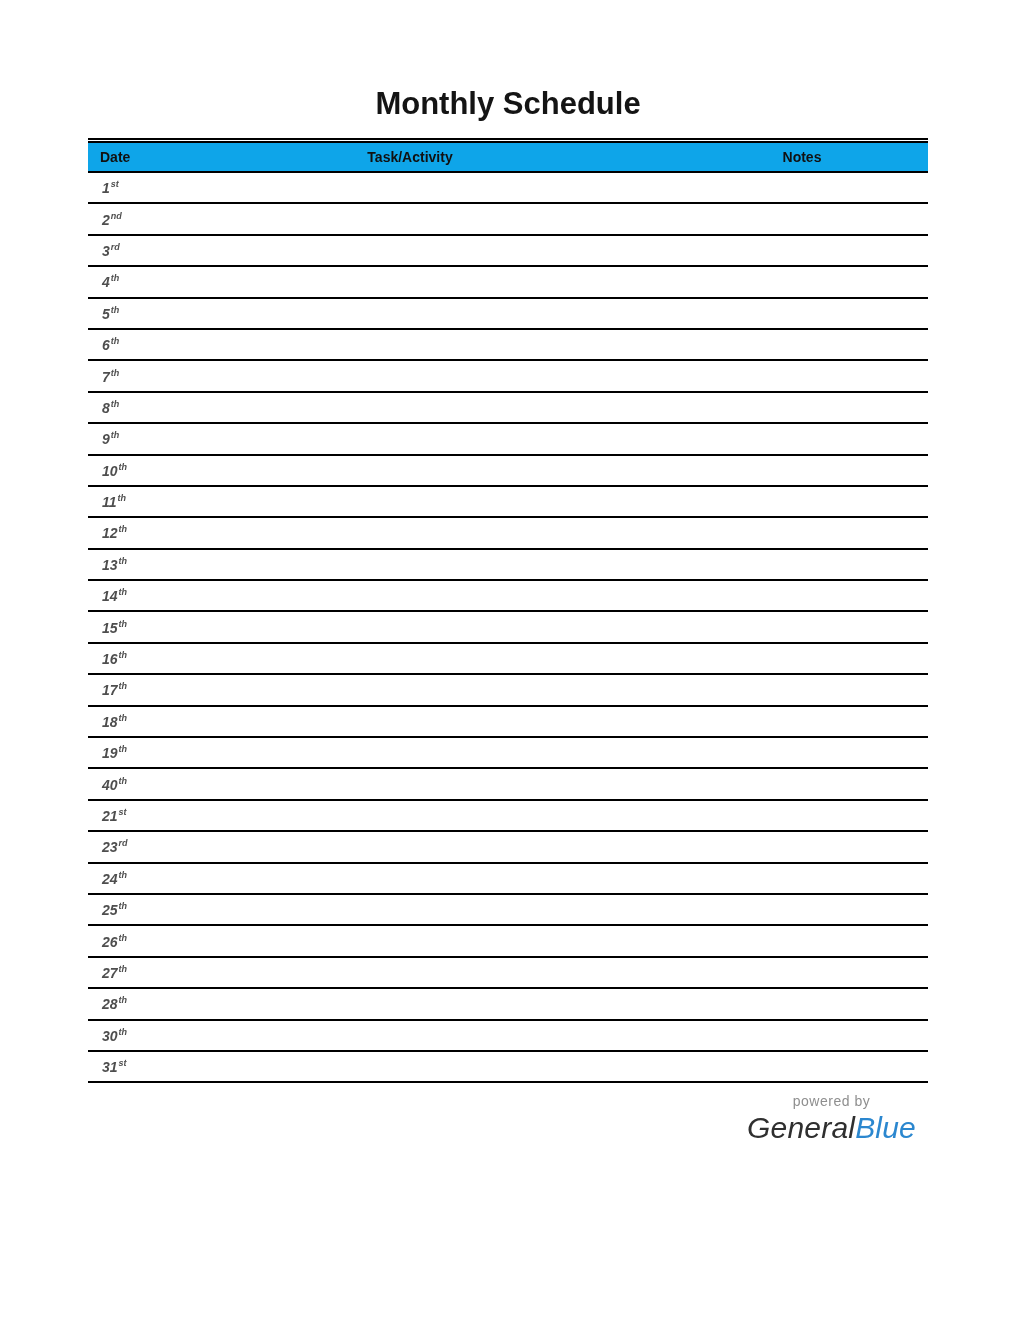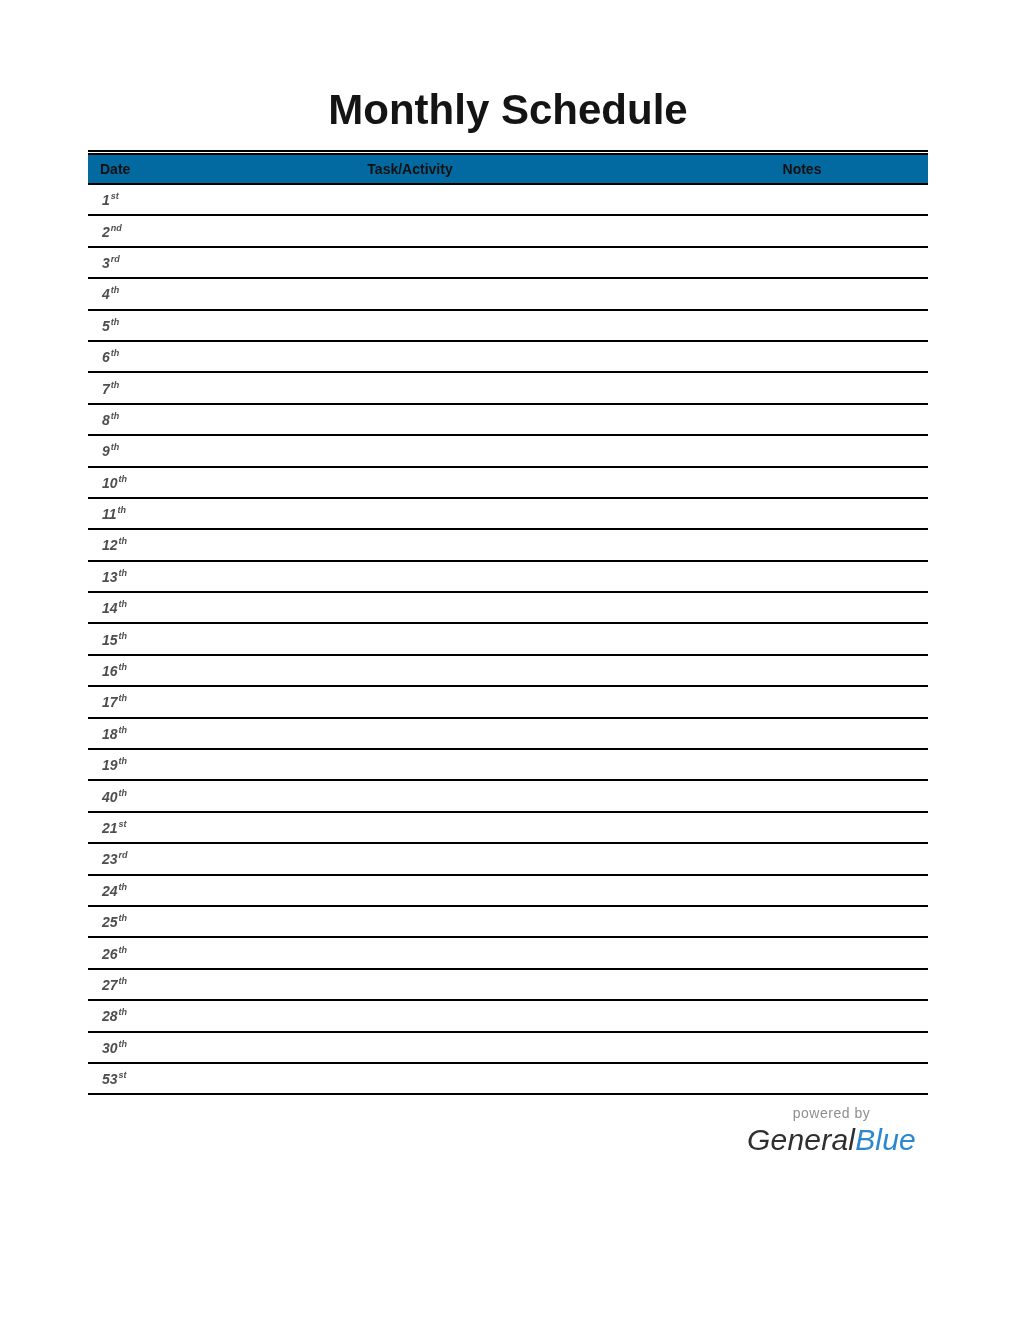--- a/index.html
+++ b/index.html
@@ -14,37 +14,37 @@
     position: relative;
     overflow: hidden;
   }
   .page {
     padding: 0 92px 0 88px;
   }
   h1.title {
     margin: 0;
     padding-top: 86px;
     text-align: center;
-    font-size: 42px;
+    font-size: 31px;
     font-weight: 700;
     color: #141414;
   }
   table.schedule {
     border-collapse: collapse;
     width: 100%;
     margin-top: 16px;
     table-layout: fixed;
   }
   col.c-date  { width: 56px; }
   col.c-task  { width: 532px; }
   col.c-notes { width: 252px; }
   thead th {
     border-top: 5px double #000;
     border-bottom: 2px solid #000;
-    background: #0369a1;
+    background: #0ea5e9;
     font-size: 14px;
     font-weight: 700;
     color: #111111;
     height: 28px;
     padding: 0;
   }
   th.h-date  { text-align: left; padding-left: 12px; }
   th.h-task  { text-align: center; }
   th.h-notes { text-align: center; }
   tbody td {
@@ -248,21 +248,21 @@
           <td class="date-cell"><span class="day-num">28</span><span class="day-suffix">th</span></td>
           <td></td>
           <td></td>
         </tr>
         <tr>
           <td class="date-cell"><span class="day-num">30</span><span class="day-suffix">th</span></td>
           <td></td>
           <td></td>
         </tr>
         <tr>
-          <td class="date-cell"><span class="day-num">53</span><span class="day-suffix">st</span></td>
+          <td class="date-cell"><span class="day-num">31</span><span class="day-suffix">st</span></td>
           <td></td>
           <td></td>
         </tr>
       </tbody>
   </table>
 
   <div class="footer-wrap">
     <div class="footer">
       <div class="powered">powered by</div>
       <div class="brand"><span class="brand-general">General</span><span class="brand-blue">Blue</span></div>

